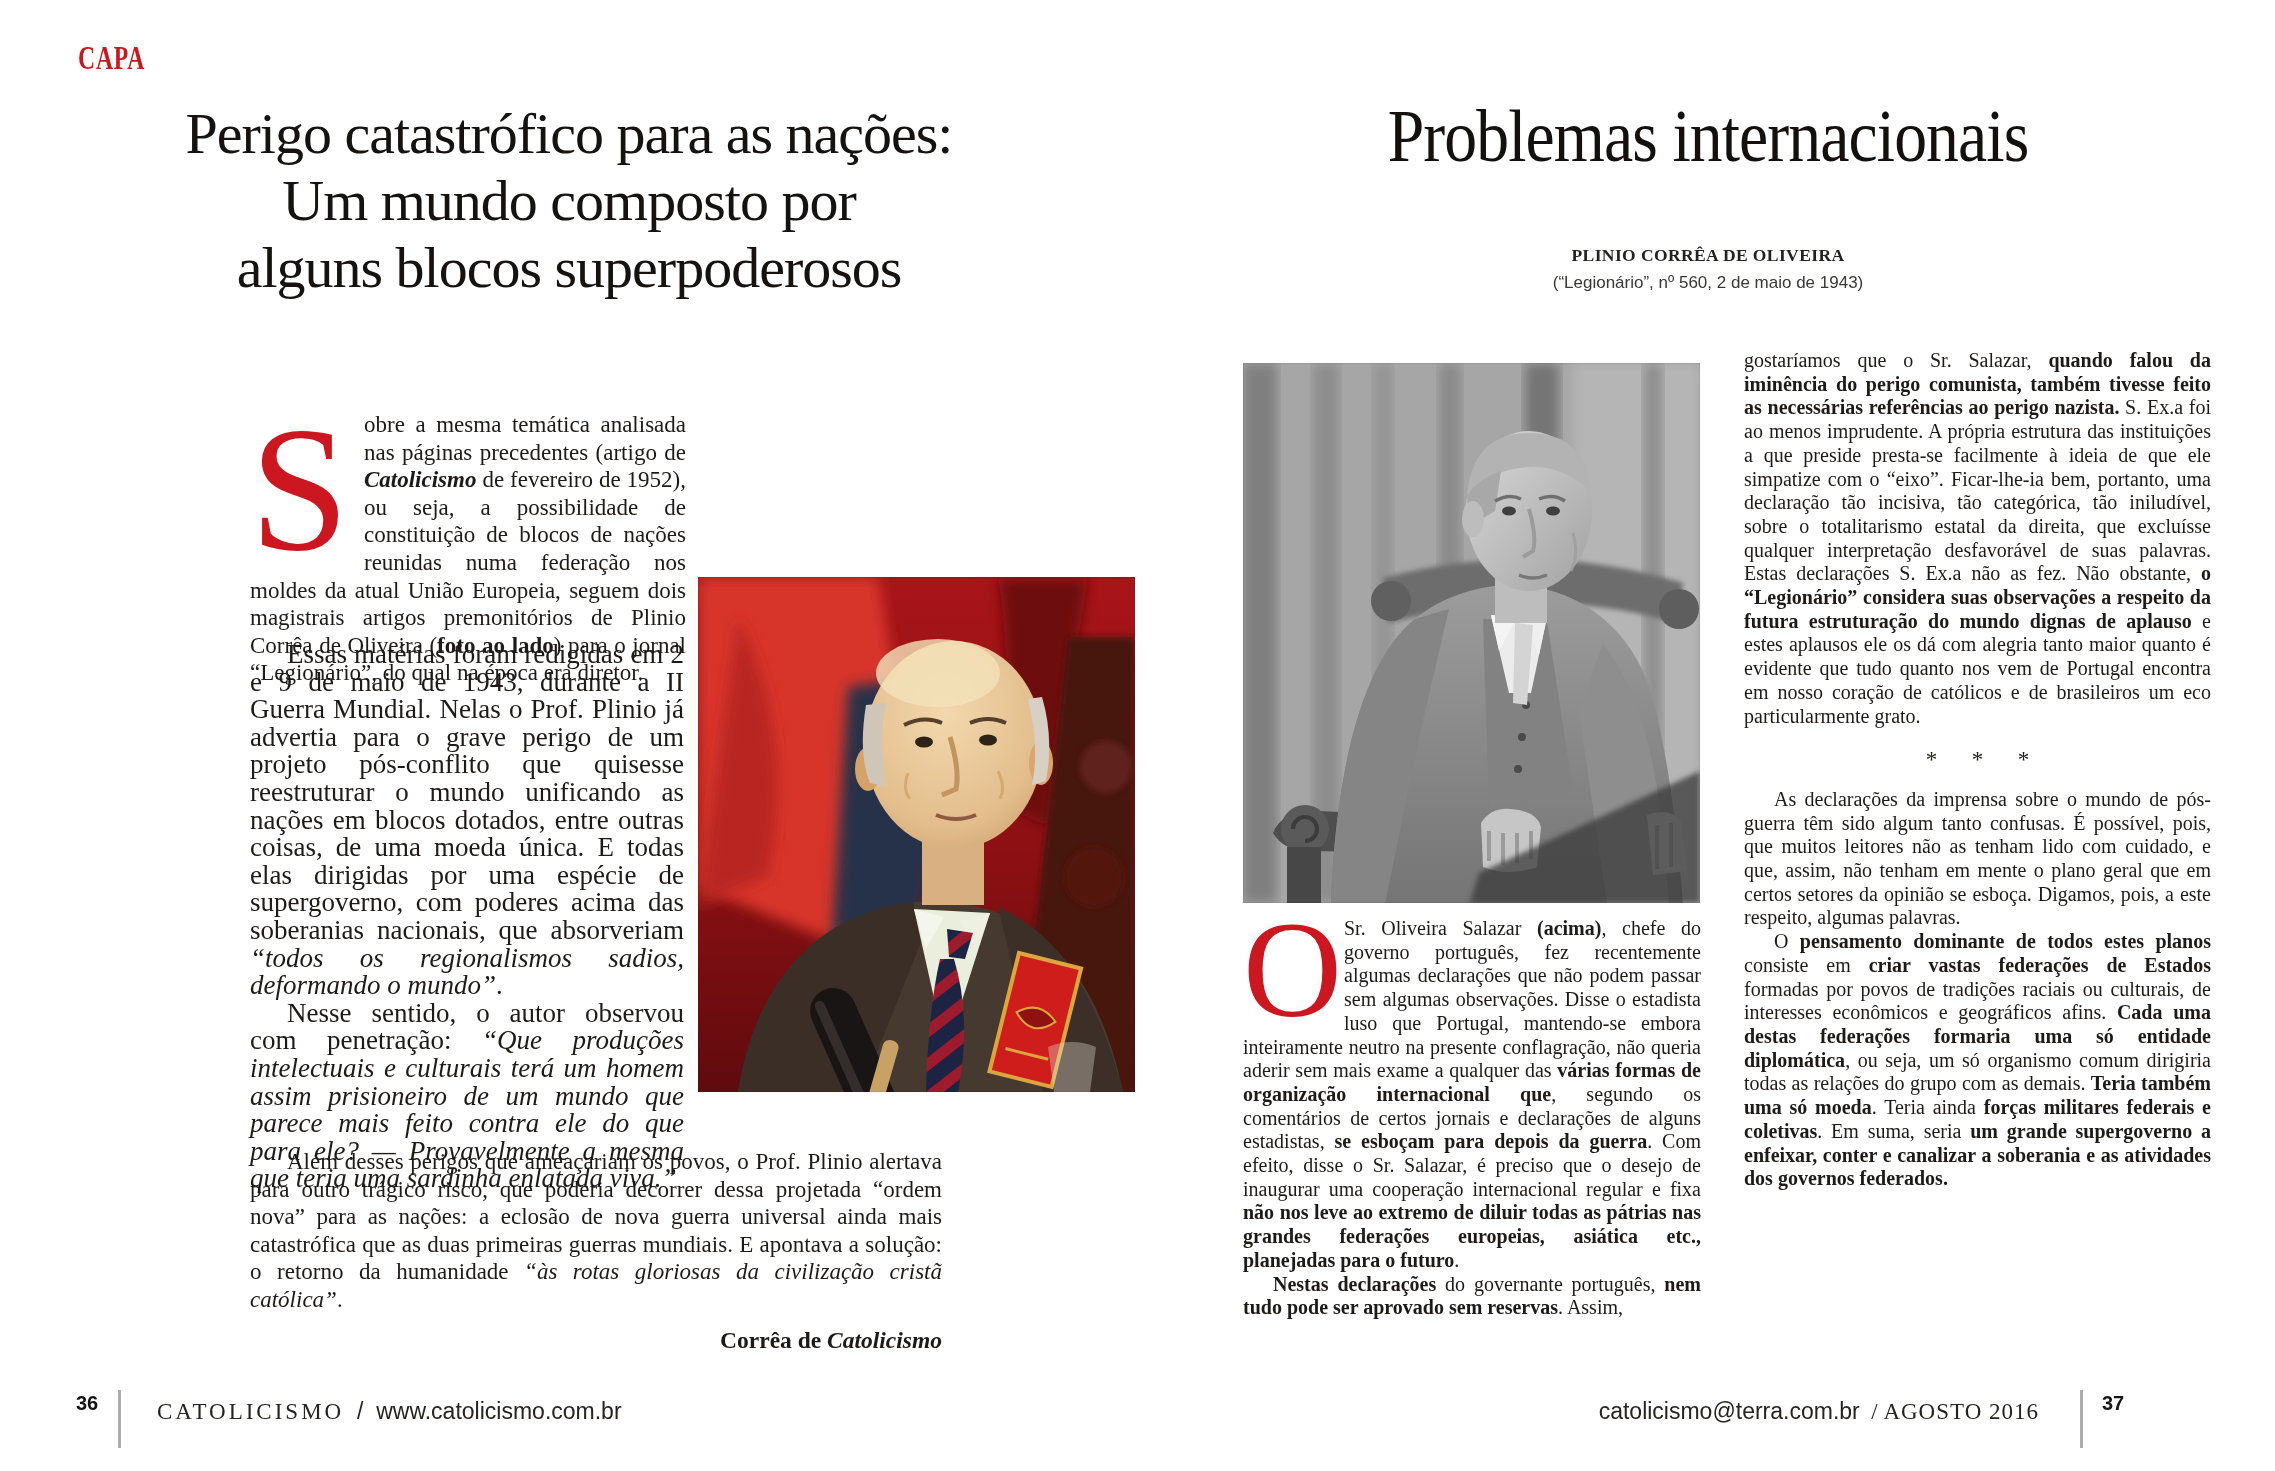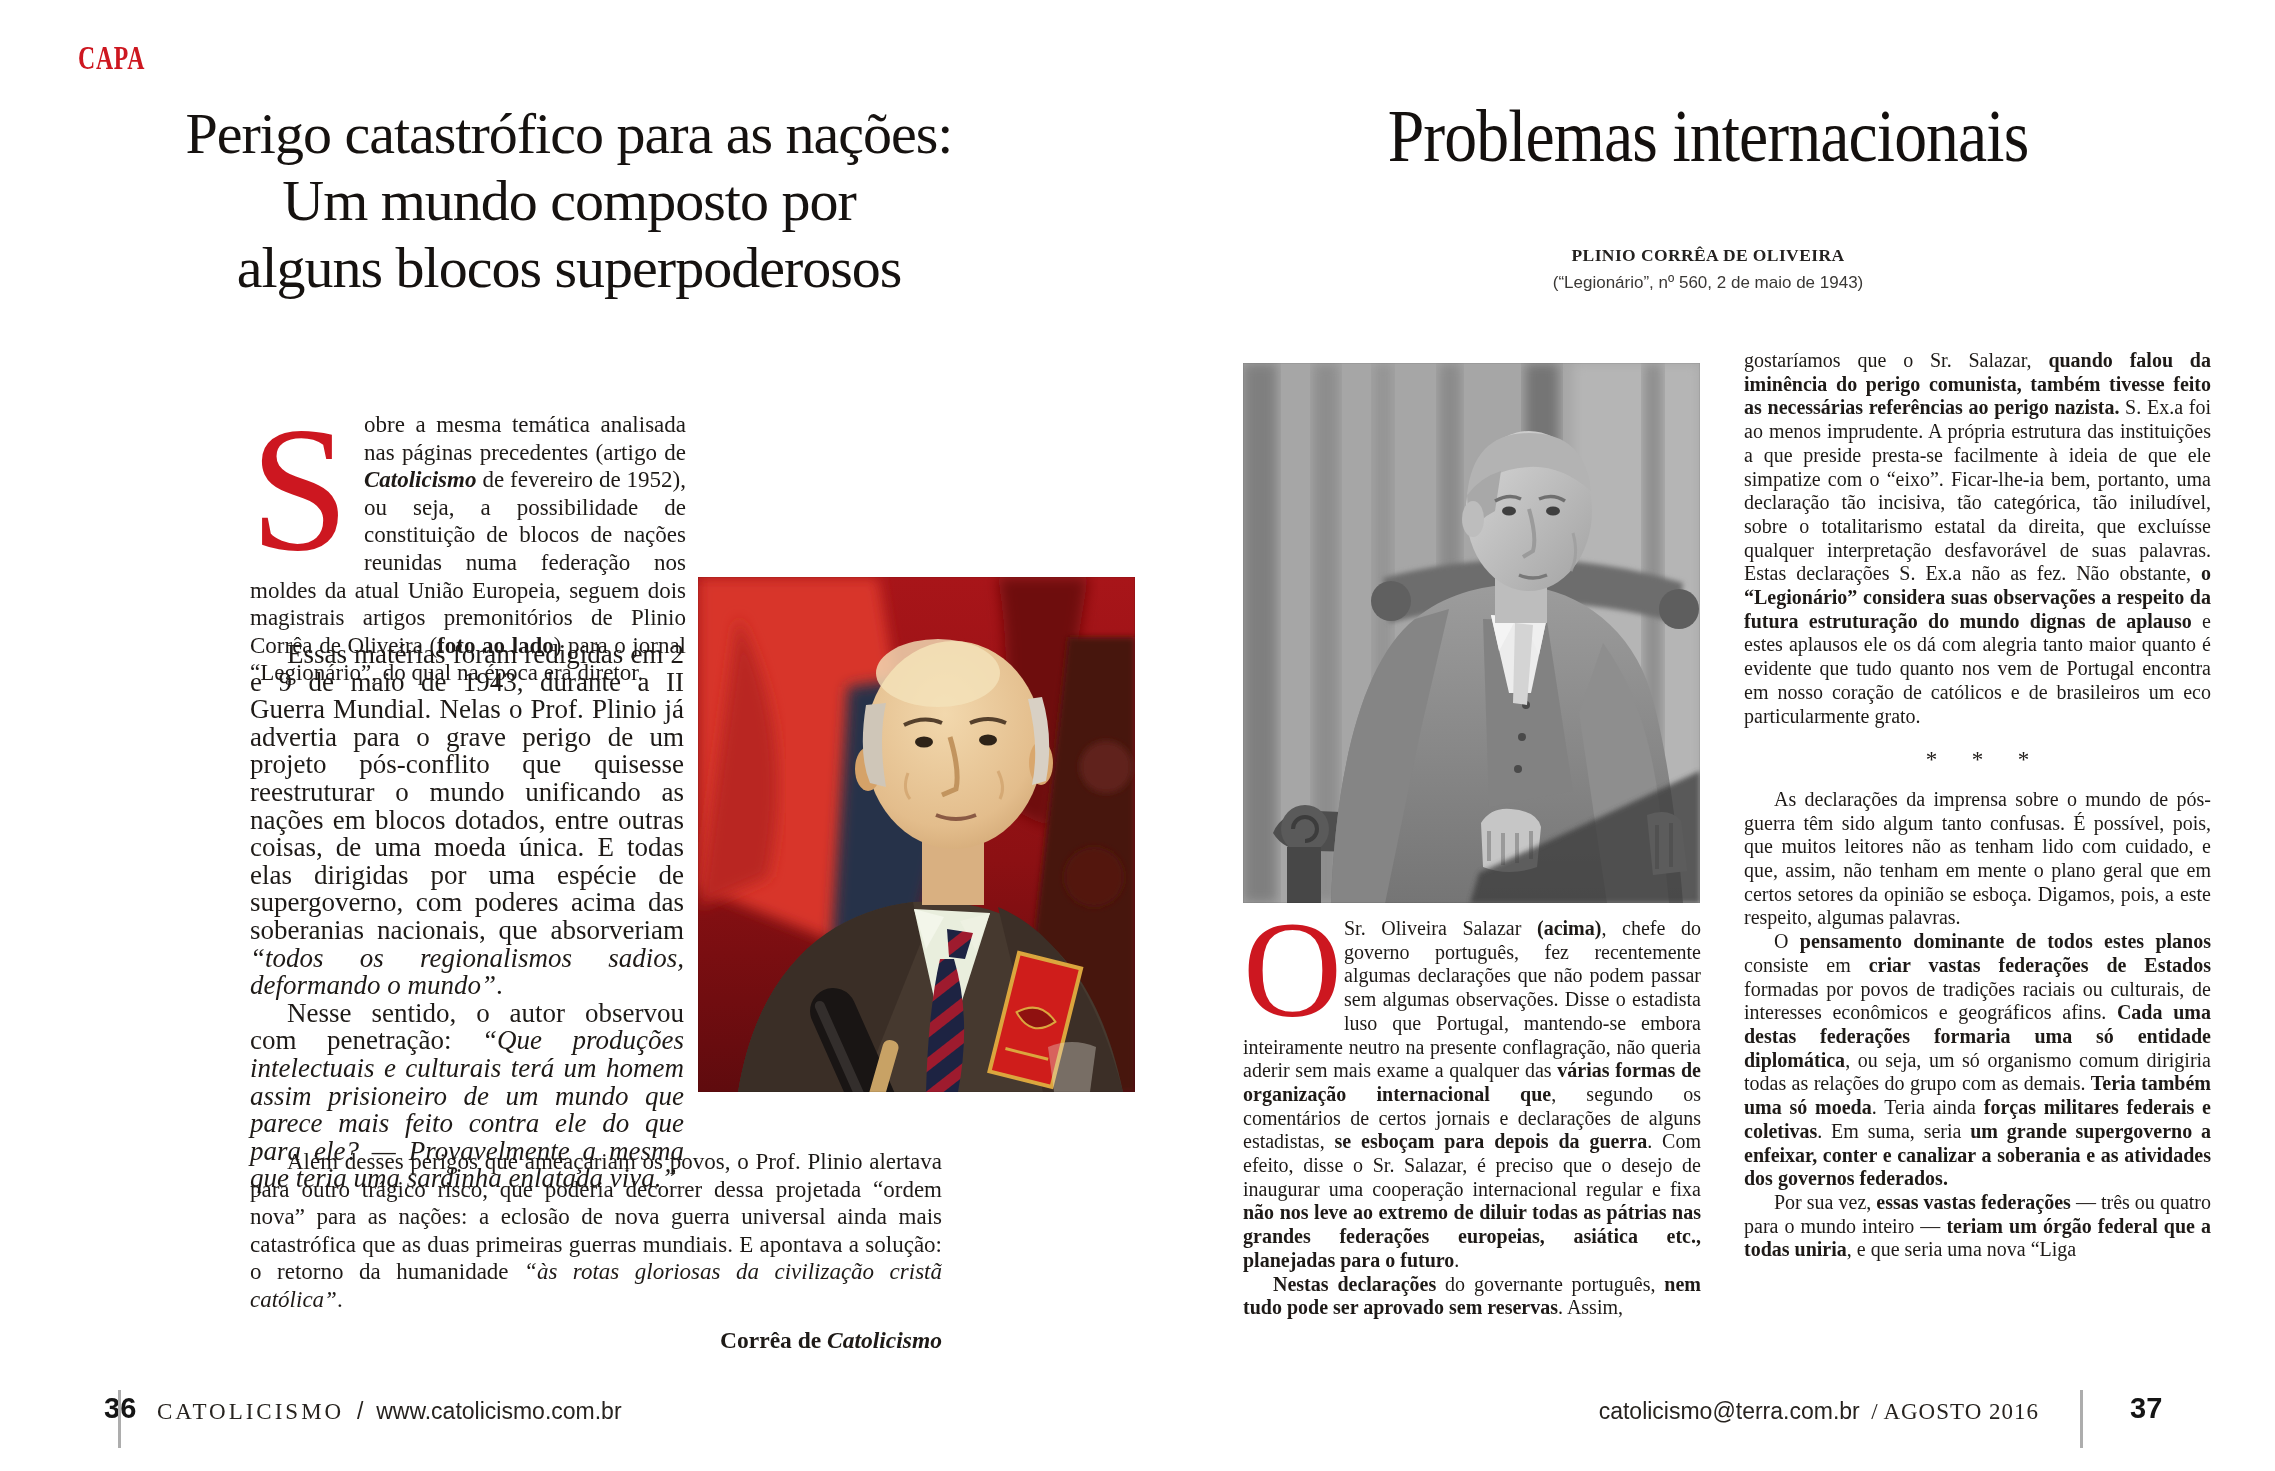--- a/index.html
+++ b/index.html
@@ -42,21 +42,21 @@
   .col-mid{left:1243px;top:917px;width:458px;font-size:20px;line-height:23.7px;
            text-align:justify;}
   .dropcap-right{float:left;width:101px;height:96px;padding-top:12px;
                  font-size:137px;line-height:83px;color:var(--accent-red);}
   .col-right{left:1744px;top:349px;width:467px;font-size:20px;line-height:23.7px;
              text-align:justify;}
   .p-ind-sm{text-indent:30px;}
   .divider{text-align:center;margin:20px 0 16px 0;font-size:23px;white-space:pre;}
 
   
-  .pagenum{font-family:"Liberation Sans",sans-serif;font-weight:bold;font-size:29px;color:#151515;margin-left:28px;}
+  .pagenum{font-family:"Liberation Sans",sans-serif;font-weight:bold;font-size:20px;color:#151515;}
   .foot-bar{width:3px;height:58px;background:var(--bar-gray);}
   .foot-left-text{left:157px;top:1398px;font-size:23px;color:#27231f;white-space:nowrap;}
   .brand-serif{letter-spacing:3px;}
   .foot-sans{font-family:"Liberation Sans",sans-serif;}
   .foot-right-text{top:1398px;right:236px;font-size:23px;color:#27231f;white-space:nowrap;text-align:right;}
 
   .b{font-weight:bold;}
   .i{font-style:italic;}
 </style>
 </head>
@@ -250,21 +250,20 @@
       <span class="dropcap-right">O</span><span><span>Sr. Oliveira Salazar </span><span class="b">(acima)</span><span>, chefe do governo português, fez recentemente algumas declarações que não podem passar sem algumas observações. Disse o estadista luso que Portugal, mantendo-se embora inteiramente neutro na presente conflagração, não queria aderir sem mais exame a qualquer das </span><span class="b">várias formas de organização internacional que</span><span>, segundo os comentários de certos jornais e declarações de alguns estadistas, </span><span class="b">se esboçam para depois da guerra</span><span>. Com efeito, disse o Sr. Salazar, é preciso que o desejo de inaugurar uma cooperação internacional regular e fixa </span><span class="b">não nos leve ao extremo de diluir todas as pátrias nas grandes federações europeias, asiática etc., planejadas para o futuro</span><span>.</span></span>
     </p>
     <p class="p-ind-sm"><span class="b">Nestas declarações</span><span> do governante português, </span><span class="b">nem tudo pode ser aprovado sem reservas</span><span>. Assim,</span></p>
   </div>
 
   <div class="abs col-right">
     <p><span>gostaríamos que o Sr. Salazar, </span><span class="b">quando falou da iminência do perigo comunista, também tivesse feito as necessárias referências ao perigo nazista.</span><span> S. Ex.a foi ao menos imprudente. A própria estrutura das instituições a que preside presta-se facilmente à ideia de que ele simpatize com o “eixo”. Ficar-lhe-ia bem, portanto, uma declaração tão incisiva, tão categórica, tão iniludível, sobre o totalitarismo estatal da direita, que excluísse qualquer interpretação desfavorável de suas palavras. Estas declarações S. Ex.a não as fez. Não obstante, </span><span class="b">o “Legionário” considera suas observações a respeito da futura estruturação do mundo dignas de aplauso</span><span> e estes aplausos ele os dá com alegria tanto maior quanto é evidente que tudo quanto nos vem de Portugal encontra em nosso coração de católicos e de brasileiros um eco particularmente grato.</span></p>
     <p class="divider">*      *      *</p>
     <p class="p-ind-sm"><span>As declarações da imprensa sobre o mundo de pós-guerra têm sido algum tanto confusas. É possível, pois, que muitos leitores não as tenham lido com cuidado, e que, assim, não tenham em mente o plano geral que em certos setores da opinião se esboça. Digamos, pois, a este respeito, algumas palavras.</span></p>
     <p class="p-ind-sm"><span>O </span><span class="b">pensamento dominante de todos estes planos</span><span> consiste em </span><span class="b">criar vastas federações de Estados</span><span> formadas por povos de tradições raciais ou culturais, de interesses econômicos e geográficos afins. </span><span class="b">Cada uma destas federações formaria uma só entidade diplomática</span><span>, ou seja, um só organismo comum dirigiria todas as relações do grupo com as demais. </span><span class="b">Teria também uma só moeda</span><span>. Teria ainda </span><span class="b">forças militares federais e coletivas</span><span>. Em suma, seria </span><span class="b">um grande supergoverno a enfeixar, conter e canalizar a soberania e as atividades dos governos federados.</span></p>
-    <p class="p-ind-sm"><span>Por sua vez, </span><span class="b">essas vastas federações</span><span> — três ou quatro para o mundo inteiro — </span><span class="b">teriam um órgão federal que a todas uniria</span><span>, e que seria uma nova “Liga</span></p>
   </div>
 
   <div class="abs foot-right-text">
     <span class="foot-sans">catolicismo@terra.com.br</span><span>&nbsp; <span>/</span> </span><span class="brand-serif" style="letter-spacing:1px;">AGOSTO 2016</span>
   </div>
   <div class="abs foot-bar" style="left:2080px;top:1390px;"></div>
   <div class="abs pagenum" style="left:2102px;top:1392px;">37</div>
 
 </div>
 

